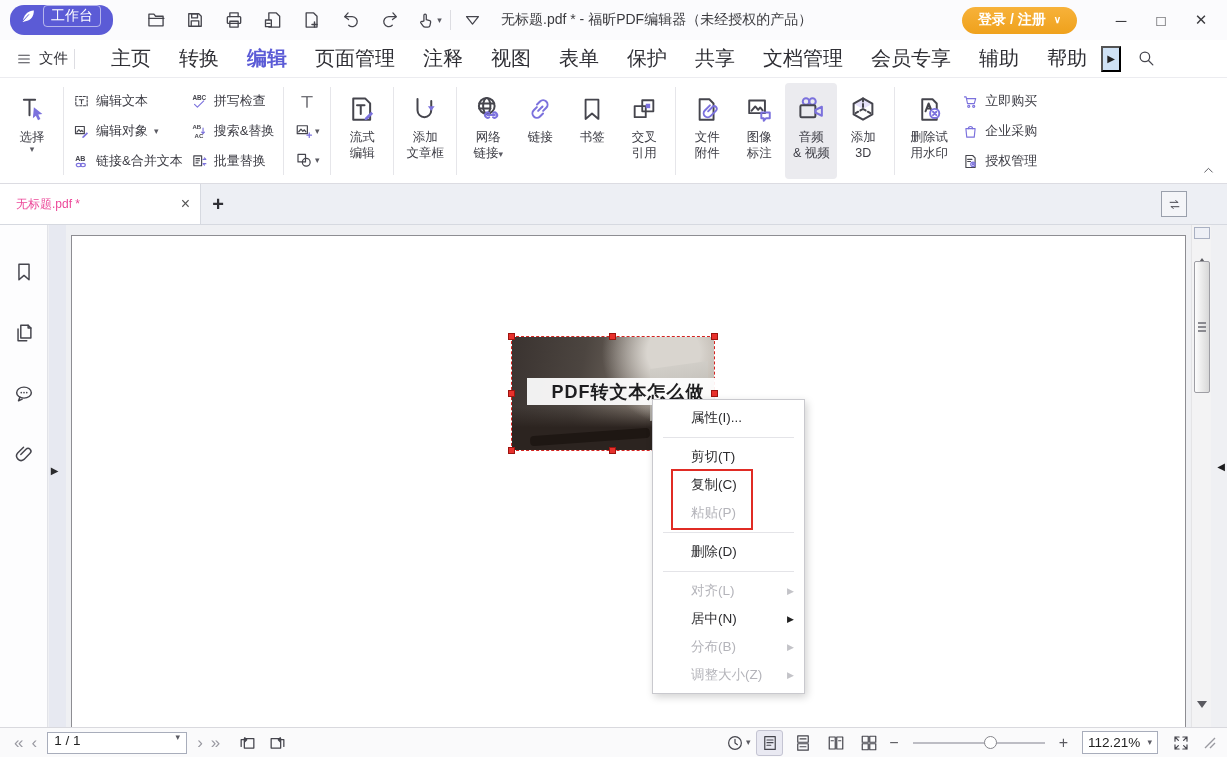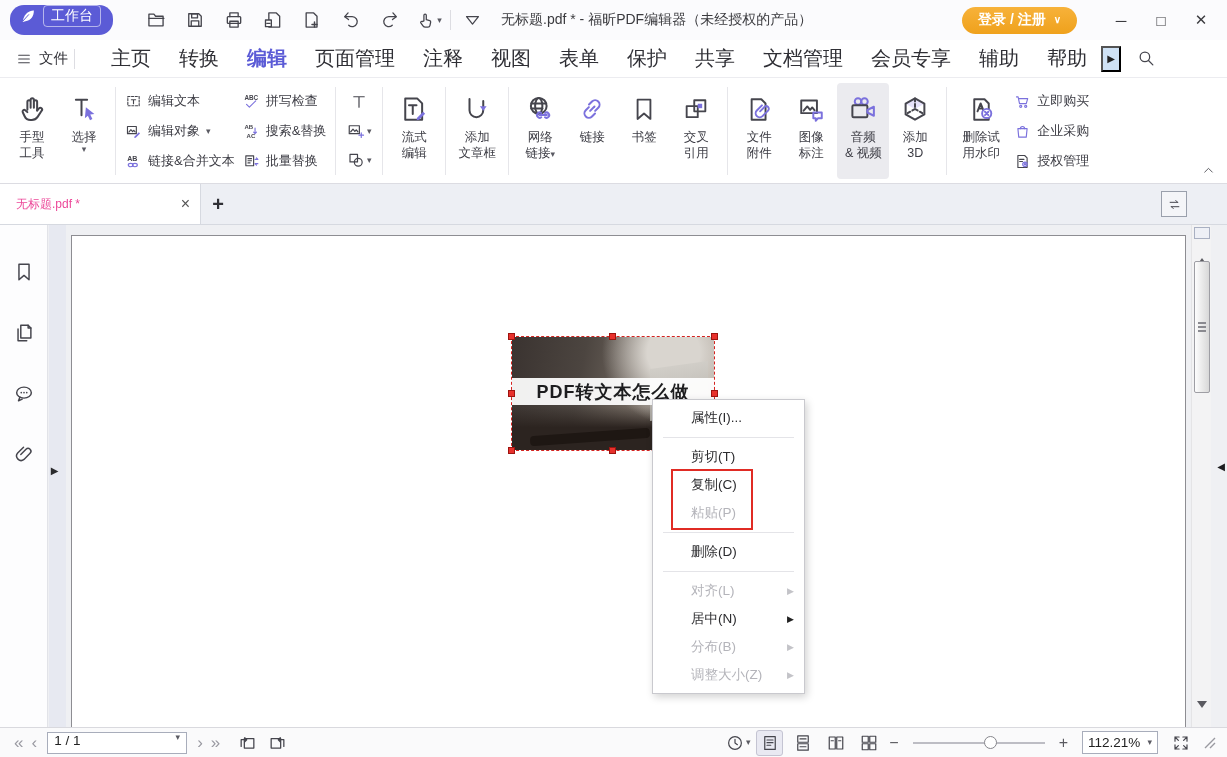--- a/index.html
+++ b/index.html
@@ -58,21 +58,21 @@
   .sb-expand{position:absolute;left:48px;top:232px;width:13px;height:26px;border:none;background:transparent;color:#2b2b2e;font-size:10px;cursor:pointer;padding:0}
   .page{position:absolute;left:71px;top:10px;width:1115px;height:492px;background:#fff;border:1px solid #8d8d92;border-bottom:none}
   
   .selimg{position:absolute;left:512px;top:112px;width:202px;height:113px;outline:1px dashed #d42420;cursor:move}
   .photo{position:absolute;inset:0;background:
     radial-gradient(circle at 80% 14%, #d9d5cf 0 14%, rgba(217,213,207,0) 38%),
     linear-gradient(to top, #2c2420 0 20%, rgba(44,36,32,0) 38%),
     linear-gradient(100deg,#3a3330 0%,#4c4540 34%,#6e655d 58%,#948a80 78%,#b3a99d 100%)}
   .laptop{position:absolute;right:6px;top:28px;width:58px;height:52px;background:linear-gradient(180deg,#d0cdc7,#b4b1ab);transform:skewY(-8deg);opacity:.9}
   .handline{position:absolute;left:18px;bottom:8px;width:120px;height:10px;background:#1e1713;border-radius:4px;transform:rotate(-4deg)}
-  .banner{position:absolute;left:0;top:41px;width:100%;height:27px;background:rgba(255,255,255,.93);display:flex;align-items:center;justify-content:center}
+  .banner{position:absolute;left:15px;top:41px;width:100%;height:27px;background:rgba(255,255,255,.93);display:flex;align-items:center;justify-content:center}
   .banner span{font-size:18px;font-weight:700;color:#1d1d1f;letter-spacing:1px;white-space:nowrap}
   .hd{position:absolute;width:7px;height:7px;background:#e8312c;border:1px solid #9d1410}
   
   .ctxmenu{position:absolute;left:652px;top:174px;width:153px;background:#fff;border:1px solid #c9c9ce;box-shadow:2px 3px 8px rgba(0,0,0,.18);padding:4px 0;z-index:5}
   .ci{position:relative;height:28px;display:flex;align-items:center;padding-left:38px;padding-right:2px;font-size:13.5px;color:#2b2b2e;cursor:pointer;white-space:nowrap}
   .ci.dis{color:#b4b4ba;cursor:default}
   .ci .sub{position:absolute;right:10px;font-size:9px;color:#222}
   .ci.dis .sub{color:#c3c3c8}
   .csep{height:1px;background:#e4e4e8;margin:5px 10px}
   .redbox{position:absolute;left:18px;top:69px;width:82px;height:61px;border:2px solid #e02b24;pointer-events:none}
@@ -214,30 +214,20 @@
       <svg class="ic" width="19" height="19" viewBox="0 0 24 24">
         <circle cx="10" cy="10" r="6"></circle>
         <path d="M14.5 14.5L20 20"></path>
       </svg>
     </button>
 </nav>
 
 <section class="ribbon">
   <div class="rbig">
     <div class="iw">
-        <svg class="ic" width="30" height="30" viewBox="0 0 24 24">
-          <path d="M8.3 12.5V6.2a1.3 1.3 0 0 1 2.6 0V11M10.9 10.8V4.6a1.3 1.3 0 0 1 2.6 0V11M13.5 11V6.2a1.3 1.3 0 0 1 2.6 0v7"></path>
-          <path d="M16.1 13.2l1.5-1.7a1.4 1.4 0 0 1 2.1 1.9l-3.2 4.9a5.6 5.6 0 0 1-4.7 2.5h-1a5.2 5.2 0 0 1-4.7-3l-1.5-3.2c-.6-1.3.9-2.5 2-1.6l1.7 1.5"></path>
-        </svg>
-      </div>
-    <span class="t">手型</span>
-    <span class="t">工具</span>
-  </div>
-  <div class="rbig">
-    <div class="iw">
         <svg width="30" height="30" viewBox="0 0 24 24">
           <path class="ic" d="M5.5 4.5h9M10 4.5V17"></path>
           <path class="accf" d="M13.5 10.5l6.8 5.4-3.3.5 1.7 3.5-1.9 1-1.7-3.6-2.4 2.1z"></path>
         </svg>
       </div>
     <span class="t">选择</span>
     <span class="chev">▾</span>
   </div>
   <div class="rsep"></div>
   <div class="rcol">

